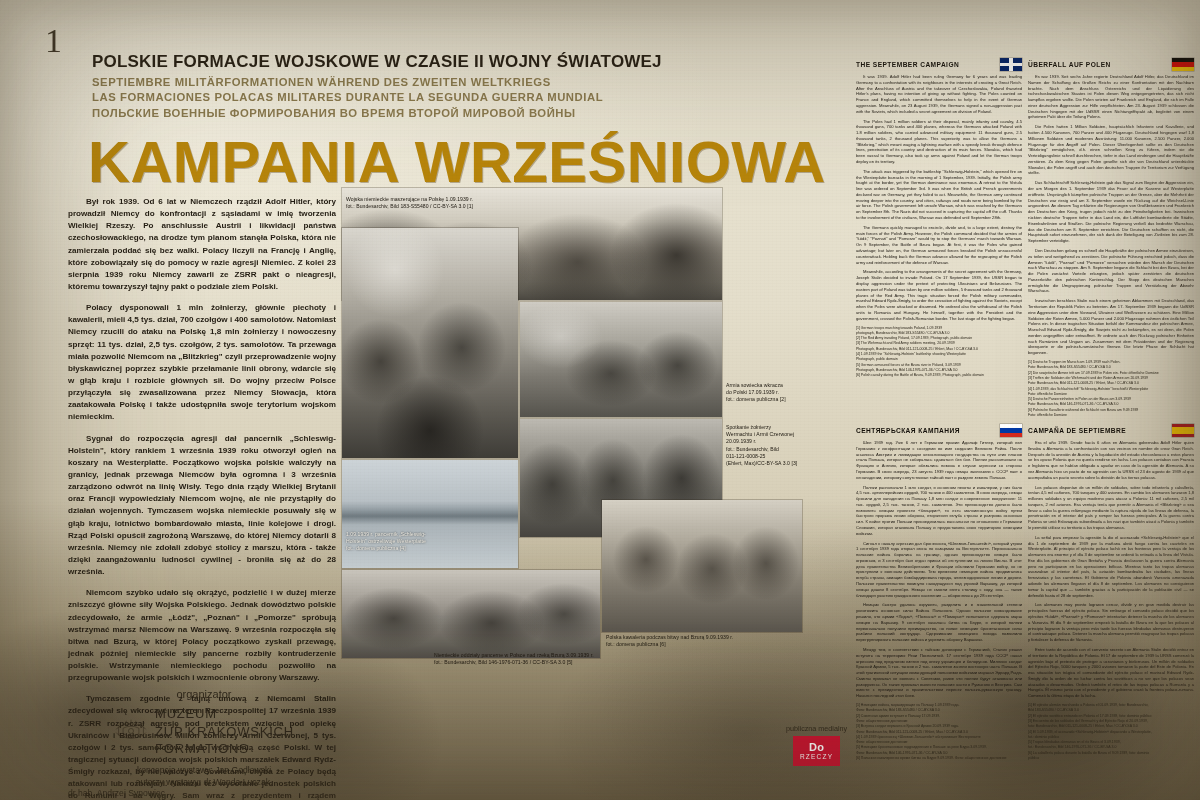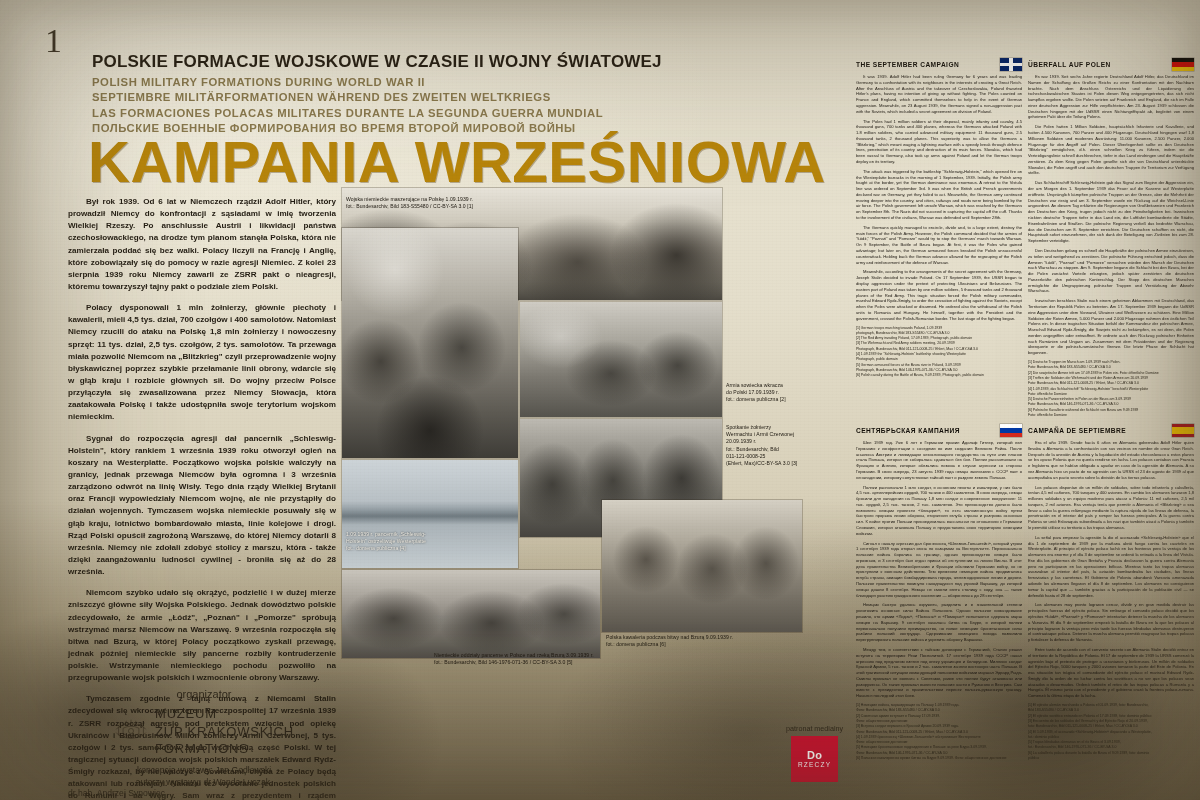--- a/index.html
+++ b/index.html
@@ -86,21 +86,21 @@
   .org-credits{font-size:8.6px;line-height:1.38;color:#241e14;}
   .org-credits div{white-space:nowrap;}
   .c-r{text-align:left;padding-right:22px;}
   
   #patron{
     position:absolute;left:786px;top:724px;text-align:center;
   }
   .patron-label{font-size:7.2px;color:#2e271b;margin-bottom:3px;}
   .patron-logo{
     background:#c8102e;color:#fff;font-weight:bold;font-size:11px;
-    padding:14px 7px;display:inline-block;line-height:1.05;
+    padding:6px 7px;display:inline-block;line-height:1.05;
     letter-spacing:.2px;
   }
   .patron-logo small{display:block;font-size:6.5px;font-weight:normal;letter-spacing:1.2px;}
   
   .photo{position:absolute;background:#6f6a60;overflow:hidden;
          box-shadow:0 0 0 1px rgba(40,32,20,.25);}
   .ph-inner{position:absolute;inset:0;}
   .cap{
     position:absolute;font-size:5.1px;line-height:1.42;color:#1d1810;
     font-weight:normal;letter-spacing:.05px;
@@ -135,21 +135,20 @@
 <body>
 
 <div id="panel">
 
   <div id="bgphoto"></div>
 
   <div id="pageno">1</div>
 
   <div id="titles">
     <div class="t-main">POLSKIE FORMACJE WOJSKOWE W CZASIE II WOJNY ŚWIATOWEJ</div>
-    <div class="t-sub">POLISH MILITARY FORMATIONS DURING WORLD WAR II</div>
     <div class="t-sub">SEPTIEMBRE MILITÄRFORMATIONEN WÄHREND DES ZWEITEN WELTKRIEGS</div>
     <div class="t-sub">LAS FORMACIONES POLACAS MILITARES DURANTE LA SEGUNDA GUERRA MUNDIAL</div>
     <div class="t-sub">ПОЛЬСКИЕ ВОЕННЫЕ ФОРМИРОВАНИЯ ВО ВРЕМЯ ВТОРОЙ МИРОВОЙ ВОЙНЫ</div>
   </div>
   <div id="bigtitle">KAMPANIA WRZEŚNIOWA</div>
 
   <div id="pl-body">
       <p>Był rok 1939. Od 6 lat w Niemczech rządził Adolf Hitler, który prowadził Niemcy do konfrontacji z sąsiadami w imię tworzenia Wielkiej Rzeszy. Po anschlussie Austrii i likwidacji państwa czechosłowackiego, na drodze tym planom stanęła Polska, która nie zamierzała poddać się bez walki. Polacy liczyli na Francję i Anglię, które zobowiązały się do pomocy w razie agresji Niemiec. Z kolei 23 sierpnia 1939 roku Niemcy zawarli ze ZSRR pakt o nieagresji, któremu towarzyszył tajny pakt o podziale ziem Polski.</p>
       <p>Polacy dysponowali 1 mln żołnierzy, głównie piechoty i kawalerii, mieli 4,5 tys. dział, 700 czołgów i 400 samolotów. Natomiast Niemcy rzucili do ataku na Polskę 1,8 mln żołnierzy i nowoczesny sprzęt: 11 tys. dział, 2,5 tys. czołgów, 2 tys. samolotów. Ta przewaga miała pozwolić Niemcom na „Blitzkrieg" czyli przeprowadzenie wojny błyskawicznej poprzez szybkie przełamanie linii obrony, wdarcie się w głąb kraju i rozbicie głównych sił. Do wojny przeciw Polsce przyłączyła się zwasalizowana przez Niemcy Słowacja, która zaatakowała Polskę i także udostępniła swoje terytorium wojskom niemieckim.</p>
       <p>Sygnał do rozpoczęcia agresji dał pancernik „Schleswig-Holstein", który rankiem 1 września 1939 roku otworzył ogień na koszary na Westerplatte. Początkowo wojska polskie walczyły na granicy, jednak przewaga Niemców była ogromna i 3 września zarządzono odwrót na linię Wisły. Tego dnia rządy Wielkiej Brytanii oraz Francji wypowiedziały Niemcom wojnę, ale nie przystąpiły do działań wojennych. Tymczasem wojska niemieckie posuwały się w głąb kraju, lotnictwo bombardowało miasta, linie kolejowe i drogi. Rząd Polski opuścił zagrożoną Warszawę, do której Niemcy dotarli 8 września. Niemcy nie zdołali zdobyć stolicy z marszu, która - także dzięki zaangażowaniu ludności cywilnej - broniła się aż do 28 września.</p>
@@ -257,21 +256,21 @@
     </div>
     <div class="org-credits">
       <div>koncepcja wystawy: Jan Godłowski</div>
       <div>autorzy wystawy:  dr Wanda Łuczak,</div>
       <div class="c-r">dr hab. Andrzej Synowiec</div>
       <div>opracowanie graficzne: Warsaw Sagan</div>
     </div>
   </div>
 
   <div id="patron">
-    <div class="patron-label">patronat medialny</div>
+    <div class="patron-label">publiczna medialny</div>
     <div class="patron-logo">
       <span>Do</span>
       <small>RZECZY</small>
     </div>
   </div>
 
   <div class="langcol" style="left:856px;top:58px;width:166px;">
     <div class="lang-head">
       <span class="lang-title">THE SEPTEMBER CAMPAIGN</span>
       <span class="flag flag-uk"></span>

